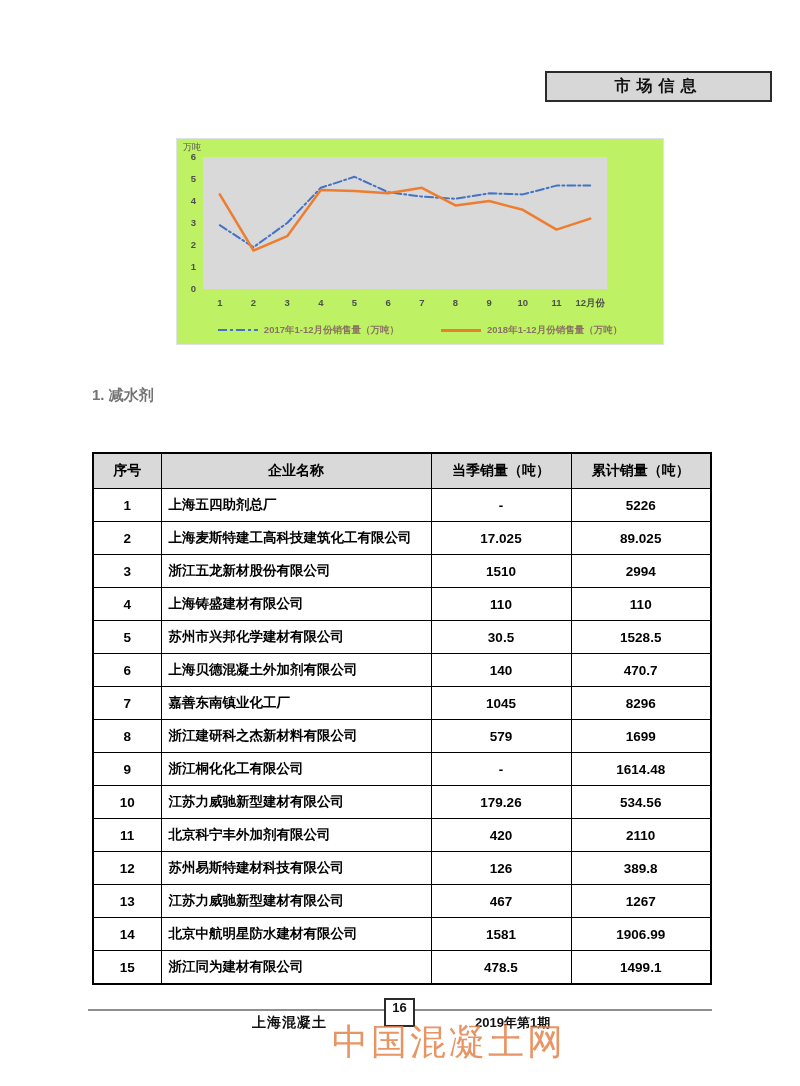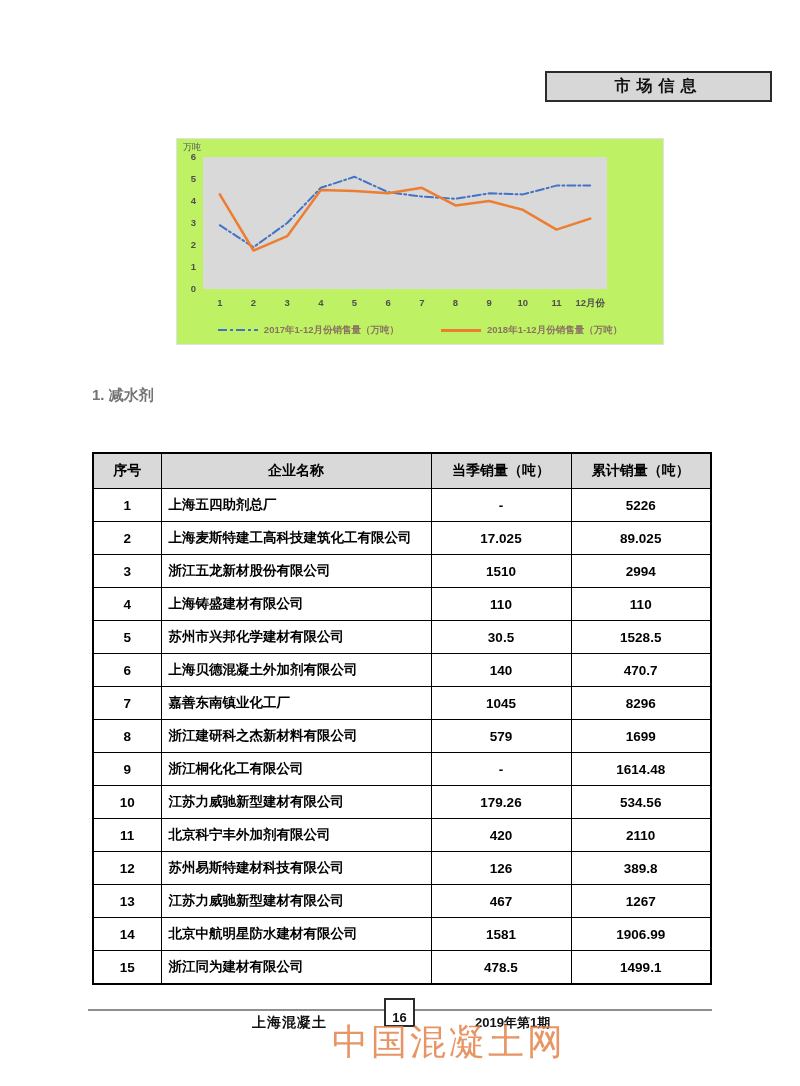--- a/index.html
+++ b/index.html
@@ -33,21 +33,21 @@
   table.sales{border-collapse:collapse;width:618px;table-layout:fixed;border:2px solid #000;}
   table.sales th{background:#d9d9d9;border:1.5px solid #000;height:32px;
     font-size:14px;font-weight:bold;color:#000;text-align:center;}
   table.sales td{border:1.5px solid #000;height:32px;font-size:13.5px;font-weight:600;
     color:#000;text-align:center;padding:0;}
   table.sales td.col-name{text-align:left;padding-left:7px;}
 
   
   .footer-divider{position:absolute;left:88px;top:1009px;width:624px;height:2px;background:#8f8f8f;}
   .page-number-box{position:absolute;left:384px;top:998px;width:27px;height:25px;background:#ffffff;
-    border:2px solid #2b2b2b;display:flex;align-items:flex-end;justify-content:center;
+    border:2px solid #2b2b2b;display:flex;align-items:flex-start;justify-content:center;
     font-size:13px;font-weight:bold;color:#111;z-index:3;}
   .journal-name{position:absolute;left:252px;top:1014px;font-size:14px;font-weight:bold;color:#111;letter-spacing:1px;}
   .issue-label{position:absolute;left:475px;top:1014px;font-size:13px;font-weight:bold;color:#111;}
   .site-watermark{position:absolute;left:332px;top:1018px;font-size:36px;font-weight:500;
     color:#e5834b;opacity:0.85;letter-spacing:3px;z-index:4;white-space:nowrap;text-align:right;}
 </style>
 </head>
 <body>
 
 <div class="page">

